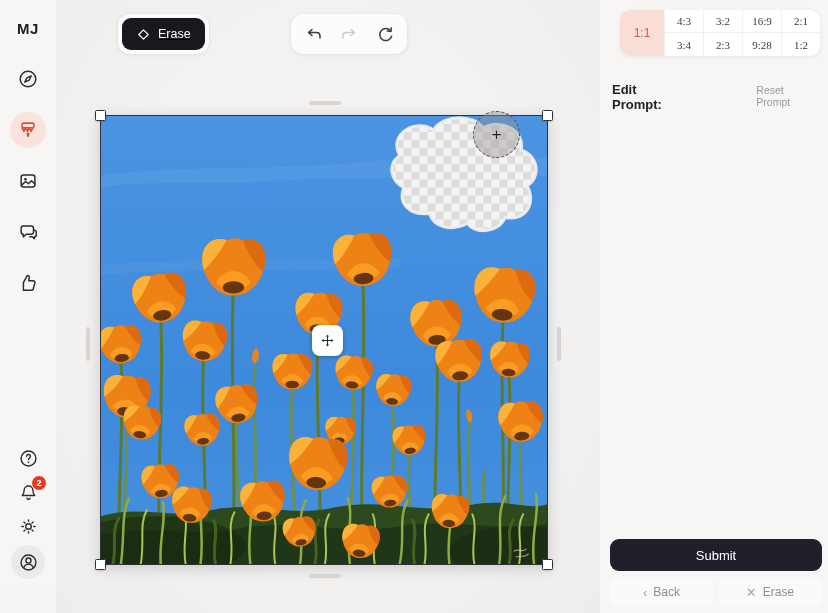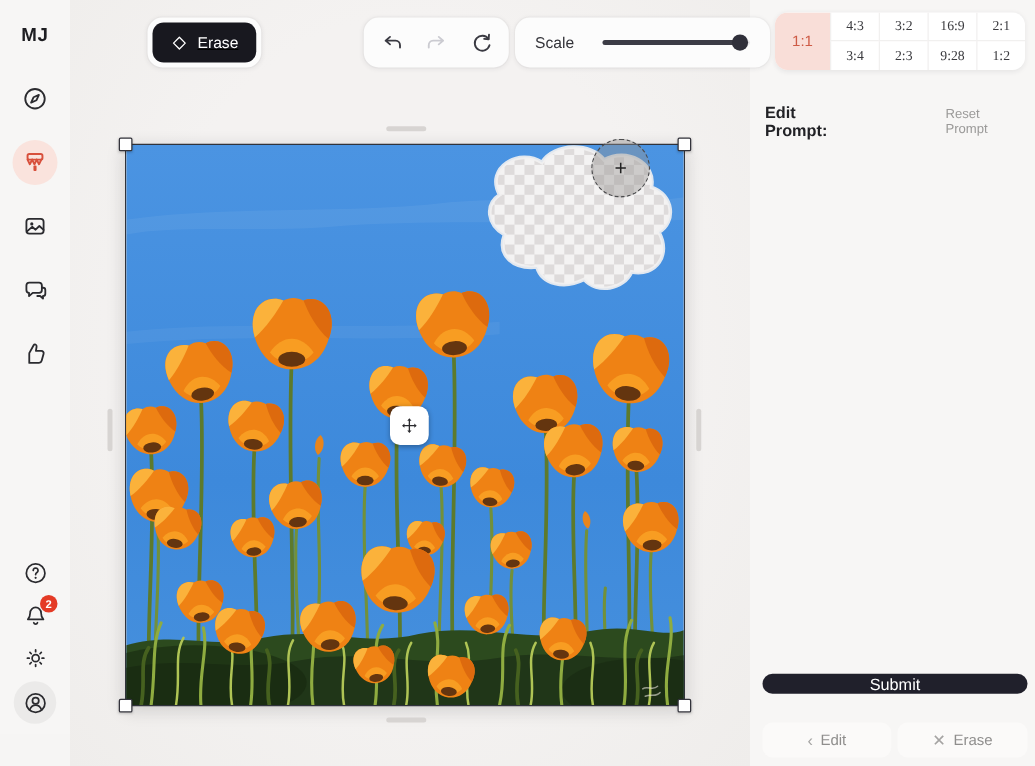--- a/index.html
+++ b/index.html
@@ -87,21 +87,21 @@
   .brush-plus { font-size:17px; font-weight:400; color:#222; line-height:1; margin-top:-1px; }
 
   
   .panel { position:absolute; left:600px; top:0; width:228px; height:613px; background:#F7F6F5; z-index:20; }
   .prompt-head { position:absolute; left:12px; top:82px; right:8px; display:flex;
     justify-content:space-between; align-items:baseline;gap:39px; }
   .prompt-label { font-size:13px; font-weight:bold; color:#222226; }
   .reset-link { font-size:10.5px; color:#9B9A99; cursor:pointer;padding-left:28px; }
   .prompt-text { position:absolute; left:12px; top:108px; right:8px; font-size:12.5px; color:#2A2A2E; cursor:text; }
   .prompt-text span { border-bottom:1px dotted #C7C5C3; padding-bottom:2px; }
-  .submit-btn { position:absolute; left:10px; top:539px; width:212px; height:16px; background:#20202B;
+  .submit-btn { position:absolute; left:10px; top:539px; width:212px; height:32px; background:#20202B;
     color:#FFF; border:none; border-radius:9px; font-family:inherit; font-size:13px; cursor:pointer; }
   .footer-btn { position:absolute; top:578px; height:28px; background:#FBFAF9; border:none; border-radius:8px;
     font-family:inherit; font-size:12px; color:#8F8E8D; display:flex; align-items:center;
     justify-content:center; gap:6px; cursor:pointer; }
   .footer-btn .glyph { font-size:13px; color:#A5A4A3; }
   .back-btn { left:10px; width:103px; }
   .close-btn { left:118px; width:104px; }
 </style>
 </head>
 <body>
@@ -197,28 +197,20 @@
       </svg>
     </button>
     <button class="hist-btn">
       <svg viewBox="0 0 18 18">
         <path d="M14.8 6.2 A6 6 0 1 0 15.6 11.2" fill="none" stroke="#3A3A42" stroke-width="1.5" stroke-linecap="round"></path>
         <path d="M15.2 2.8 L14.9 6.4 L11.3 6.1" fill="none" stroke="#3A3A42" stroke-width="1.5" stroke-linecap="round" stroke-linejoin="round"></path>
       </svg>
     </button>
   </div>
 
-  <div class="tgroup g-scale">
-    <span class="scale-label">Scale</span>
-    <div class="slider">
-      <div class="slider-fill" style="width: 93%;">
-        <div class="slider-thumb"></div>
-      </div>
-    </div>
-  </div>
 
   <div class="aspect">
     <div class="aspect-sel">1:1</div>
     <div class="aspect-grid">
       <div class="aspect-cell r1">4:3</div>
       <div class="aspect-cell r1">3:2</div>
       <div class="aspect-cell r1">16:9</div>
       <div class="aspect-cell r1">2:1</div>
       <div class="aspect-cell">3:4</div>
       <div class="aspect-cell">2:3</div>
@@ -373,21 +365,21 @@
   </div>
 
   <div class="panel">
     <div class="prompt-head">
       <span class="prompt-label">Edit Prompt:</span>
       <span class="reset-link">Reset Prompt</span>
     </div>
     <button class="submit-btn">Submit</button>
     <button class="footer-btn back-btn">
       <span class="glyph">‹</span>
-      <span>Edit</span>
+      <span>Back</span>
     </button>
     <button class="footer-btn close-btn">
       <span class="glyph">✕</span>
       <span>Erase</span>
     </button>
   </div>
 
 </div>
 
 </body></html>

